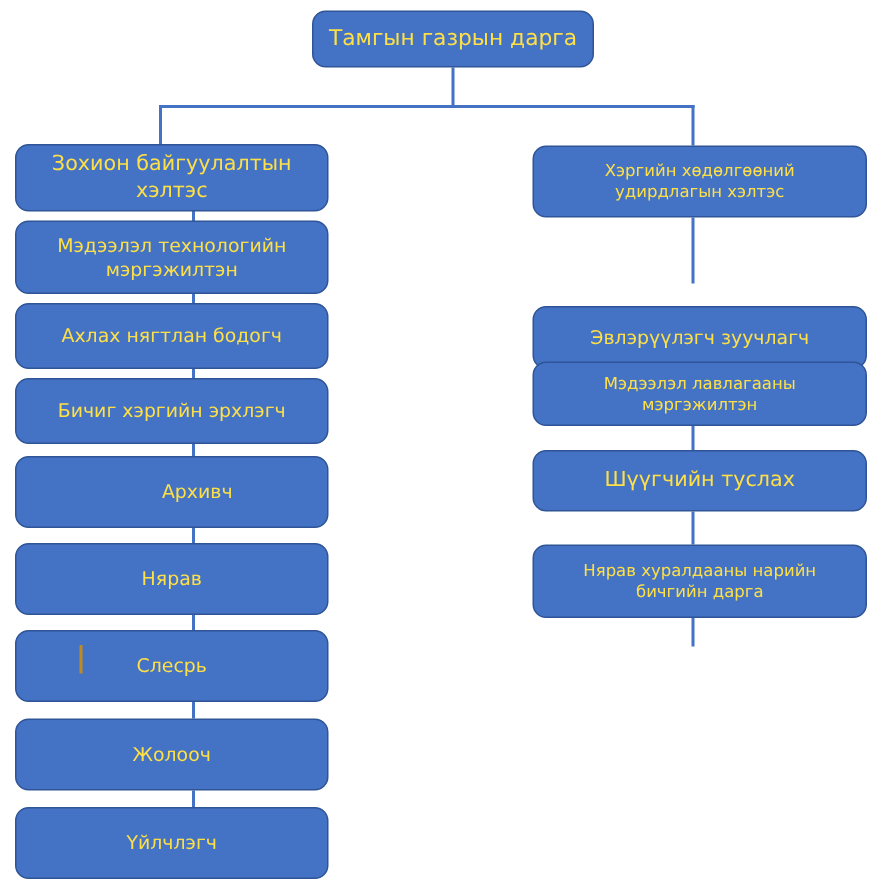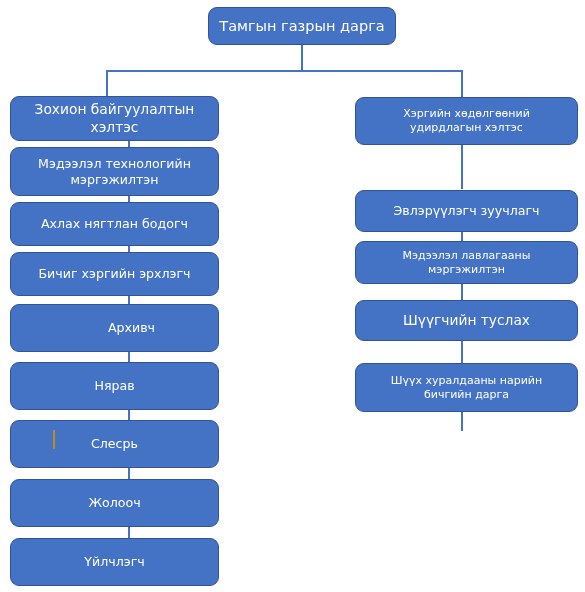--- a/index.html
+++ b/index.html
@@ -16,21 +16,21 @@
     height: 592px;
     background: #ffffff;
     overflow: hidden;
   }
   .node {
     position: absolute;
     box-sizing: border-box;
     background: #4472C4;
     border: 1px solid #2F5597;
     border-radius: 9px;
-    color: #ffffff;
+    color: #fde047;
     display: flex;
     align-items: center;
     justify-content: center;
     text-align: center;
     line-height: 1.25;
     padding: 2px 10px;
     overflow: visible;
     z-index: 2;
   }
   .node span {
@@ -141,32 +141,32 @@
   </div>
 
   <div class="node col-left fs-13" style="top:538px; height:48px;">
     <span>Үйлчлэгч</span>
   </div>
 
   <div class="node col-right fs-11" style="top:97px; height:48px;">
     <span>Хэргийн хөдөлгөөний удирдлагын хэлтэс</span>
   </div>
 
-  <div class="node col-right fs-13" style="top:190px; height:42px;">
+  <div class="node col-right fs-13" style="top:204px; height:42px;">
     <span>Эвлэрүүлэгч зуучлагч</span>
   </div>
 
   <div class="node col-right fs-11" style="top:241px; height:43px;">
     <span>Мэдээлэл лавлагааны мэргэжилтэн</span>
   </div>
 
   <div class="node col-right fs-14" style="top:300px; height:41px;">
     <span>Шүүгчийн туслах</span>
   </div>
 
   <div class="node col-right fs-11" style="top:363px; height:49px;">
-    <span>Шүүх хуралдааны нарийн бичгийн дарга</span>
+    <span>Нярав хуралдааны нарийн бичгийн дарга</span>
   </div>
 
 
   <div class="caret"></div>
 
 </div>
 
 </body></html>

